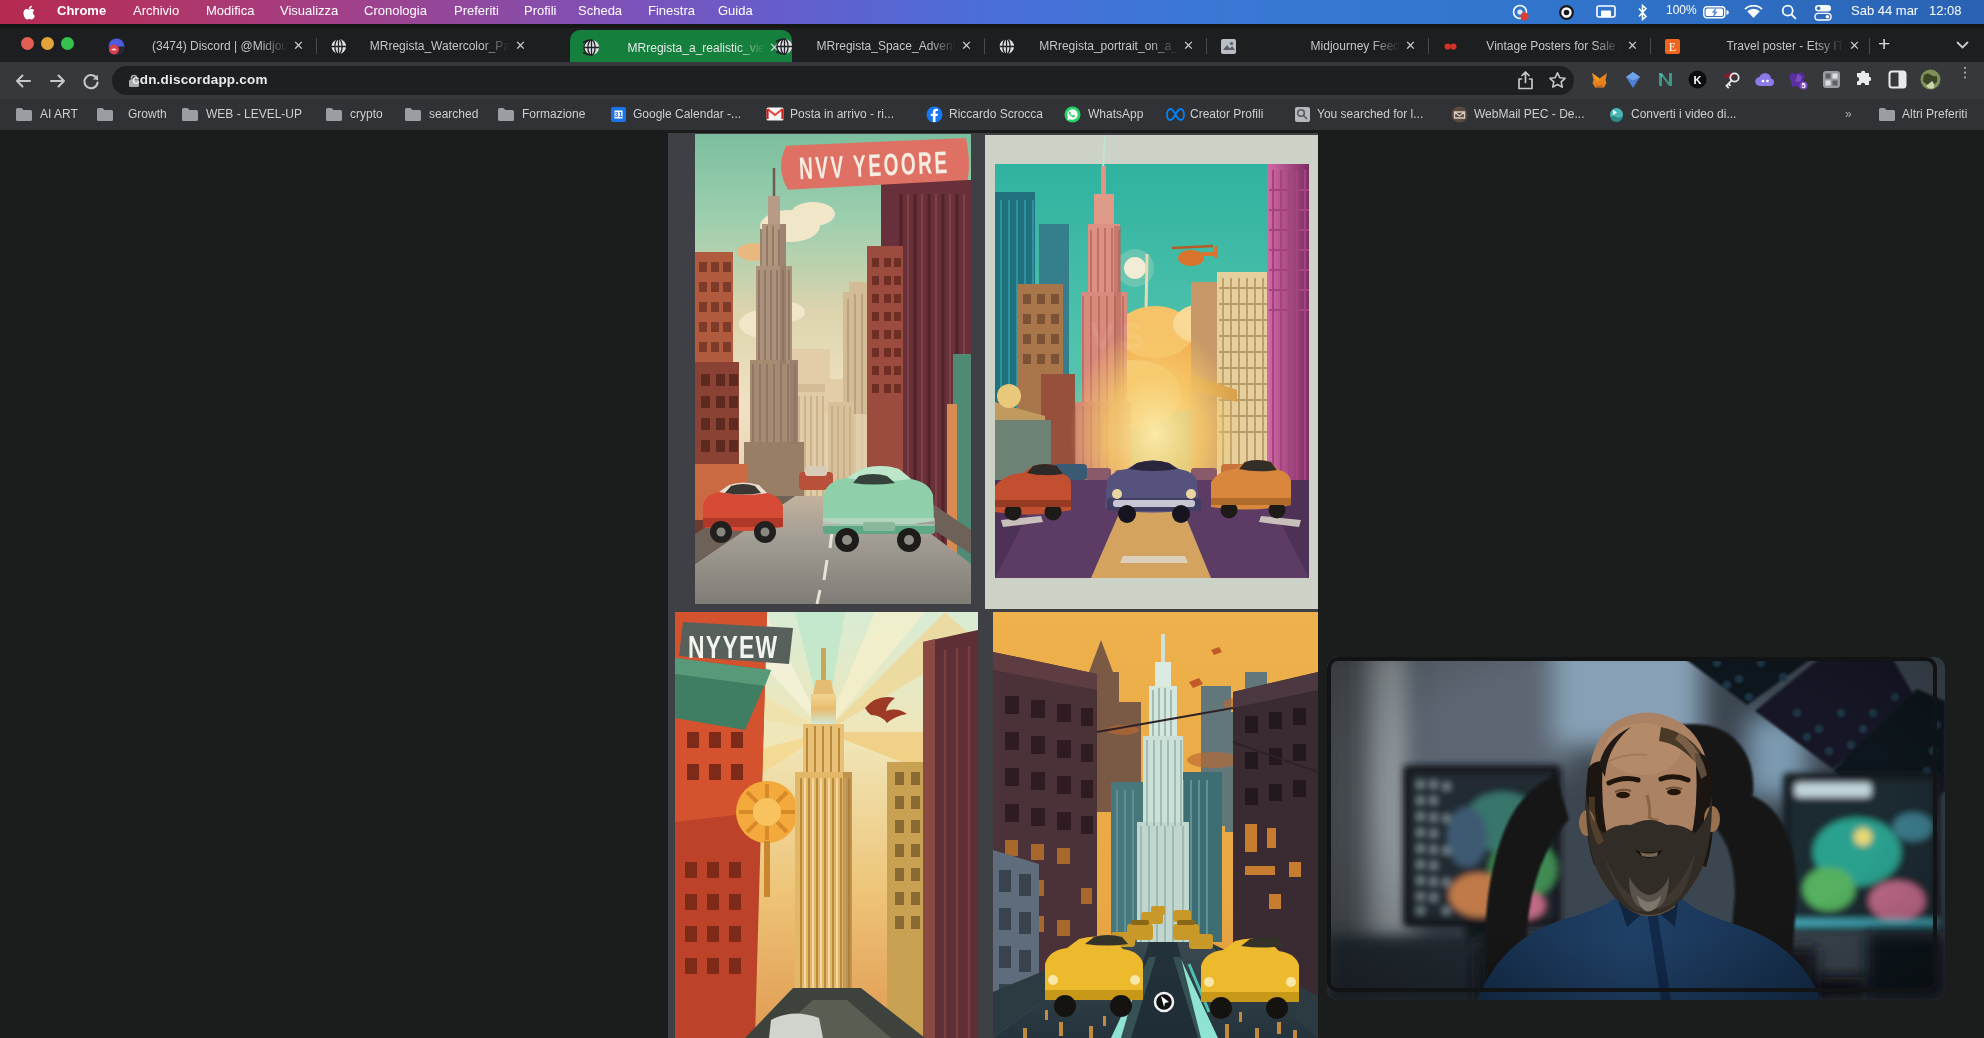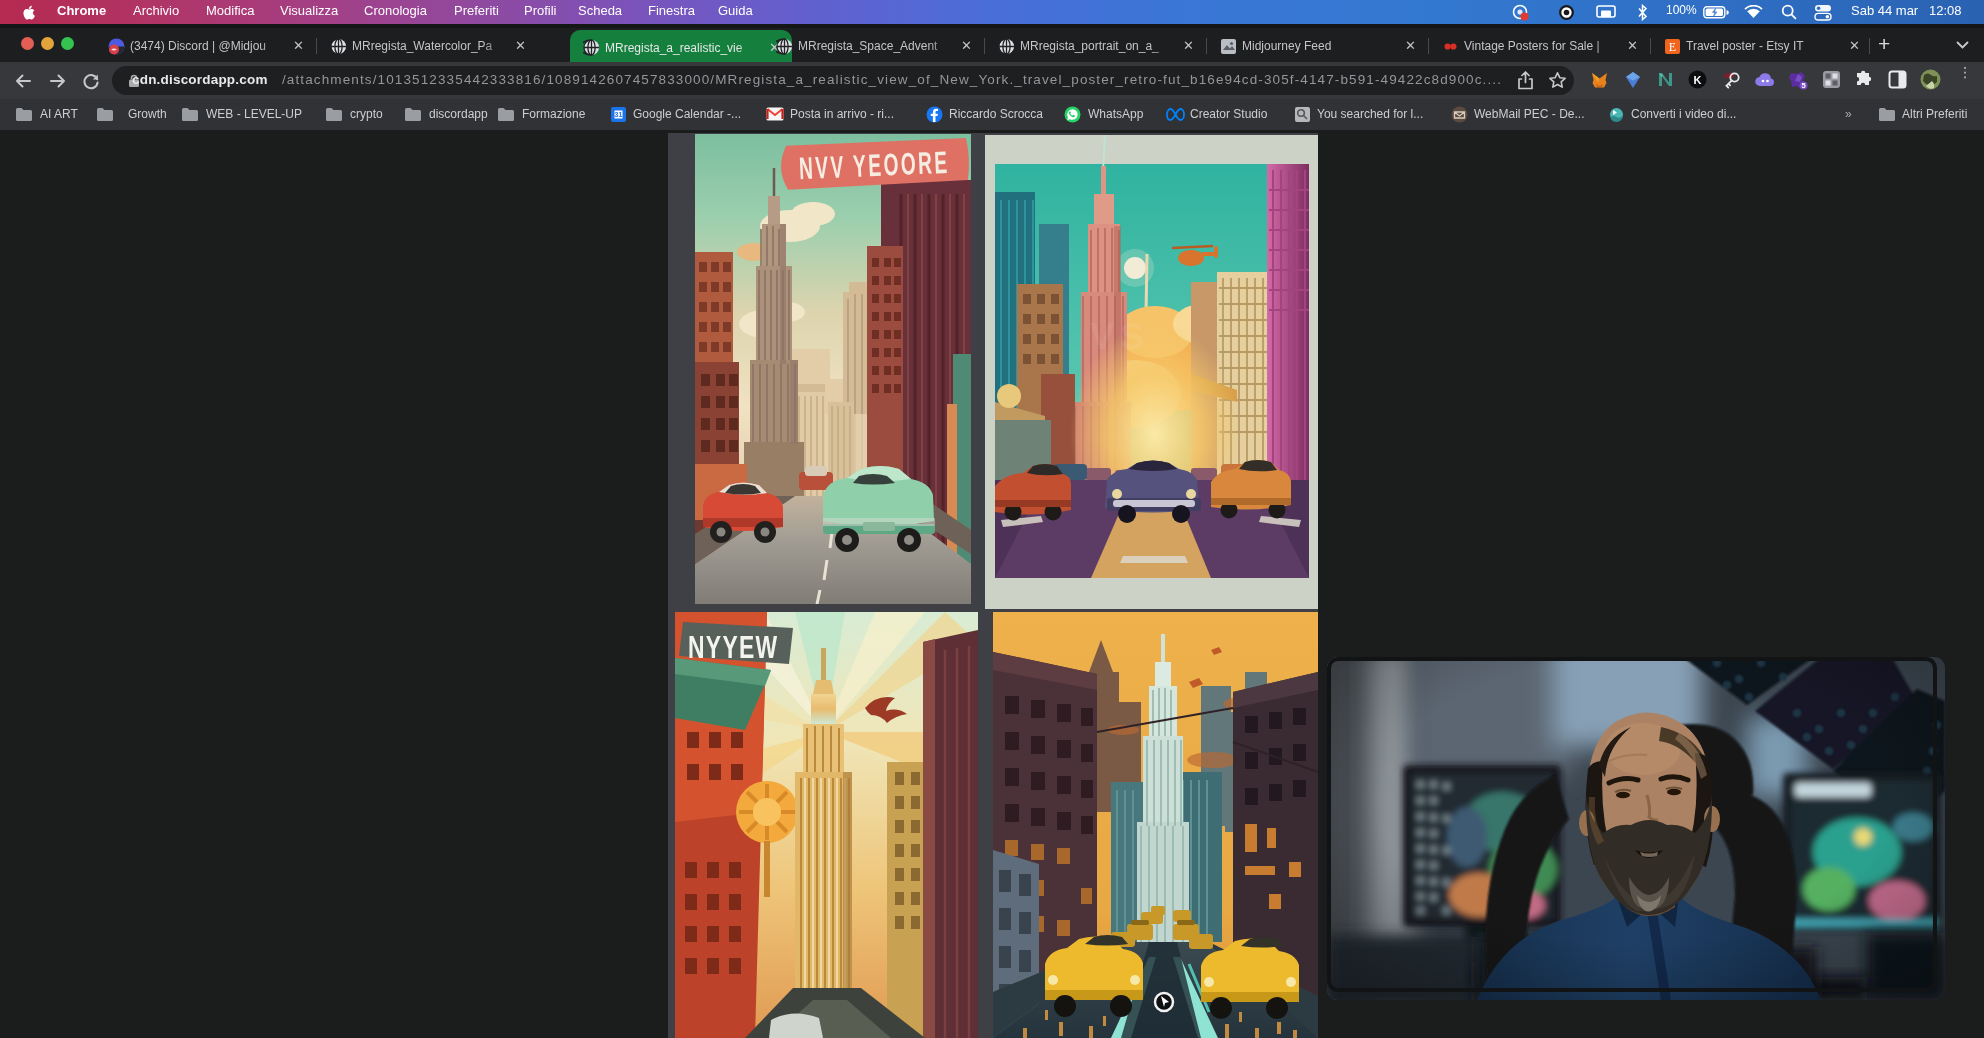--- a/index.html
+++ b/index.html
@@ -1,19 +1,19 @@
 <!DOCTYPE html>
 <html><head>
 <meta charset="utf-8">
 <style>
   * { margin:0; padding:0; box-sizing:border-box; }
   html,body { width:1984px; height:1038px; background:#1b1c1c; overflow:hidden;
     font-family:"Liberation Sans", sans-serif; }
   .abs { position:absolute; }
-  #page { position:relative; width:1984px; height:905px; }
+  #page { position:relative; width:1984px; height:905px;text-align:right; }
 
   
   #menubar { position:absolute; left:0; top:0; width:1984px; height:24px;
     background:linear-gradient(90deg,#b52a50 0%,#b03567 8%,#a43f85 16%,#90499f 24%,
       #7b53bb 32%,#6160cf 41%,#4a6ed8 50%,#3a77d6 60%,#3378d0 72%,#2f70c6 85%,#2a62b2 100%);
     color:#fff; font-size:13px; }
   .mitem { position:absolute; top:3px; color:#fff; }
 
   
   #tabstrip { position:absolute; left:0; top:24px; width:1984px; height:38px; background:#1d1e1f; }
@@ -211,21 +211,20 @@
     <svg class="abs" style="left:81px;top:9px" width="20" height="20" viewBox="0 0 20 20">
       <path d="M16.2 8.2 A6.6 6.6 0 1 0 16.6 11.5" fill="none" stroke="#c6c7c9" stroke-width="2" stroke-linecap="round"></path>
       <path d="M16.8 3.6 v5 h-5z" fill="#c6c7c9"></path>
     </svg>
     <div id="omnibox">
       <svg class="abs" style="left:16px;top:8px" width="12" height="14" viewBox="0 0 12 14">
         <rect x="1" y="5.5" width="10" height="7.5" rx="1.5" fill="#a9abad"></rect>
         <path d="M3.5 5.5 v-1.5 a2.5 2.5 0 0 1 5 0 v1.5" fill="none" stroke="#a9abad" stroke-width="1.6"></path>
       </svg>
       <span class="abs" style="left:20px;top:6px;color:#e8e9ea;font-weight:bold;font-size:13.5px;letter-spacing:.2px">cdn.discordapp.com</span>
-      <span class="abs" style="left:170px;top:6px;color:#94969a;font-size:13.5px;letter-spacing:1.12px">/attachments/1013512335442333816/1089142607457833000/MRregista_a_realistic_view_of_New_York._travel_poster_retro-fut_b16e94cd-305f-4147-b591-49422c8d900c....</span>
 
       <svg class="abs" style="left:1405px;top:5px" width="17" height="19" viewBox="0 0 17 19">
         <path d="M8.5 1.5 v10 M5 4.5 l3.5-3.5 3.5 3.5" fill="none" stroke="#c6c7c9" stroke-width="1.7" stroke-linecap="round" stroke-linejoin="round"></path>
         <path d="M4.5 8 h-2.5 v9.5 h13 v-9.5 h-2.5" fill="none" stroke="#c6c7c9" stroke-width="1.7" stroke-linecap="round" stroke-linejoin="round"></path>
       </svg>
       <svg class="abs" style="left:1436px;top:5px" width="19" height="19" viewBox="0 0 19 19">
         <path d="M9.5 1.8 l2.3 4.9 5.3.6 -3.9 3.6 1 5.2 -4.7-2.6 -4.7 2.6 1-5.2 -3.9-3.6 5.3-.6z" fill="none" stroke="#c6c7c9" stroke-width="1.6" stroke-linejoin="round"></path>
       </svg>
     </div>
 
@@ -297,21 +296,21 @@
         <use href="#fico"></use>
       </svg>
     <span class="bkitem" style="left:206px">WEB - LEVEL-UP</span>
     <svg class="abs fold" style="left:325px;top:8px" width="18" height="15" viewBox="0 0 18 15">
         <use href="#fico"></use>
       </svg>
     <span class="bkitem" style="left:350px">crypto</span>
     <svg class="abs fold" style="left:404px;top:8px" width="18" height="15" viewBox="0 0 18 15">
         <use href="#fico"></use>
       </svg>
-    <span class="bkitem" style="left:429px">discordapp</span>
+    <span class="bkitem" style="left:429px">searched</span>
     <svg class="abs fold" style="left:497px;top:8px" width="18" height="15" viewBox="0 0 18 15">
         <use href="#fico"></use>
       </svg>
     <span class="bkitem" style="left:522px">Formazione</span>
     <svg class="abs" style="left:610px;top:7px" width="17" height="17" viewBox="0 0 17 17">
       <rect x="1" y="1" width="15" height="15" rx="2" fill="#1a73e8"></rect>
       <rect x="4.5" y="4.5" width="8" height="8" fill="#fff"></rect>
       <text x="8.5" y="11" font-size="7" fill="#1a73e8" text-anchor="middle" font-weight="bold">31</text>
     </svg>
     <span class="bkitem" style="left:633px">Google Calendar -...</span>
@@ -328,21 +327,21 @@
     <span class="bkitem" style="left:949px">Riccardo Scrocca</span>
     <svg class="abs" style="left:1064px;top:7px" width="17" height="17" viewBox="0 0 17 17">
       <circle cx="8.5" cy="8.5" r="8" fill="#25d366"></circle>
       <path d="M8.5 3.2 a5.3 5.3 0 0 0 -4.5 8.1 l-.7 2.6 2.7-.7 a5.3 5.3 0 1 0 2.5-10z" fill="#fff"></path>
       <path d="M6.4 6 c-.2-.5-.4-.5-.6-.5 -.6 0-1 .5-1 1.2 0 .7.5 1.9 1.7 3 1.4 1.3 2.6 1.6 3.2 1.5.6-.1 1.1-.5 1.2-1 .1-.5 0-.7-.2-.8 l-1.2-.6 c-.2-.1-.4-.1-.5.1 l-.4.5 c-.1.2-.3.2-.5.1 -.6-.3-1.4-1-1.8-1.7 -.1-.2 0-.4.1-.5l.4-.4 c.1-.2.1-.3 0-.5z" fill="#25d366"></path>
     </svg>
     <span class="bkitem" style="left:1088px">WhatsApp</span>
     <svg class="abs" style="left:1166px;top:9px" width="19" height="13" viewBox="0 0 19 13">
       <path d="M4.6 1 C2.5 1 1 3.5 1 6.5 S2.3 12 4.4 12 c1.8 0 3-1.8 5.1-5.5 C11.5 2.8 12.8 1 14.6 1 16.6 1 18 3.6 18 6.5 S16.7 12 14.6 12 c-1.8 0-3.2-1.8-5.1-5.5 C7.4 2.8 6.4 1 4.6 1z" fill="none" stroke="#0082fb" stroke-width="1.8"></path>
     </svg>
-    <span class="bkitem" style="left:1190px">Creator Studio</span>
+    <span class="bkitem" style="left:1190px">Creator Profili</span>
     <svg class="abs" style="left:1294px;top:7px" width="17" height="17" viewBox="0 0 17 17">
       <rect x="1" y="1" width="15" height="15" rx="2" fill="#b5b7ba"></rect>
       <circle cx="7" cy="7" r="3.3" fill="none" stroke="#55575c" stroke-width="1.6"></circle>
       <line x1="9.5" y1="9.5" x2="13" y2="13" stroke="#55575c" stroke-width="1.6"></line>
     </svg>
     <span class="bkitem" style="left:1317px">You searched for l...</span>
     <svg class="abs" style="left:1451px;top:7px" width="17" height="17" viewBox="0 0 17 17">
       <circle cx="8.5" cy="8.5" r="8" fill="#5b4a3f"></circle>
       <path d="M3.5 6 h10 v6 h-10z M3.5 6 L8.5 10 L13.5 6" fill="none" stroke="#d8cdbf" stroke-width="1.3"></path>
     </svg>

